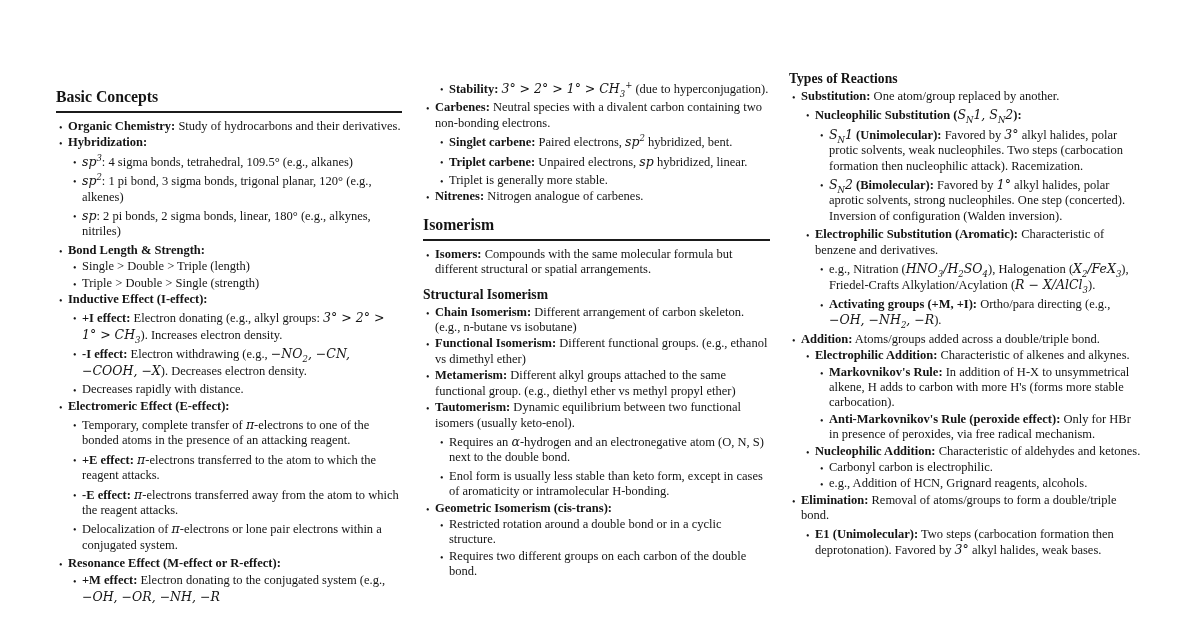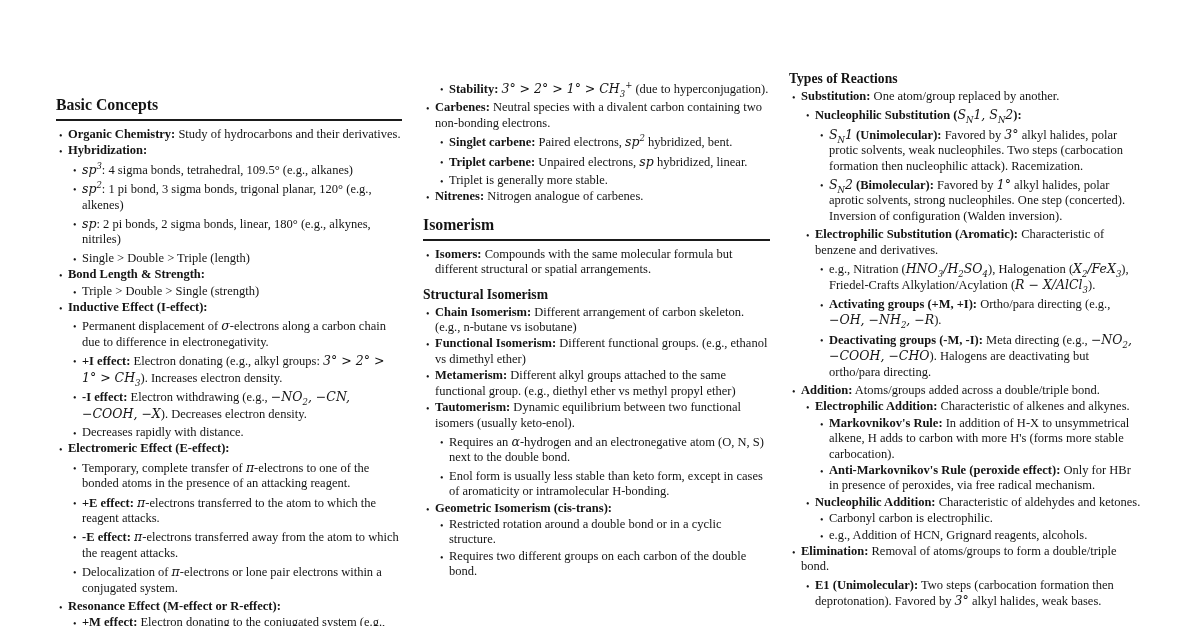--- a/index.html
+++ b/index.html
@@ -5,21 +5,21 @@
   html,body{margin:0;padding:0;background:#ffffff;}
   body{width:1191px;height:626px;overflow:hidden;
        font-family:"Liberation Serif",serif;color:#141414;}
   .page{position:relative;width:1191px;height:626px;background:#fff;}
   .col{position:absolute;font-size:12.5px;line-height:15.4px;}
   #col-left  {left:56px;  top:88px; width:346px;}
   #col-mid   {left:423px; top:78px; width:347px;}
   #col-right {left:789px; top:70px; width:354px;}
   .h2{font-size:15.8px;font-weight:bold;line-height:18px;
       border-bottom:2px solid #1b1b1b;padding:0 0 5px 0;margin:11px 0 6px 0;}
-  .col .h2:first-child{margin-top:8px;}
+  .col .h2:first-child{margin-top:0;}
   .h3{font-size:13.6px;font-weight:bold;line-height:17px;margin:8px 0 2px 0;}
   .col .h3:first-child{margin-top:0;}
   .li{position:relative;margin:1px 0;}
   .li.mth{margin:3px 0;}
   .cont{margin:1px 0;}
   .lv0{padding-left:12px;}
   .lv1{padding-left:26px;}
   .lv2{padding-left:40px;}
   .li::before{content:"\2022";position:absolute;top:1px;font-size:10px;color:#141414;}
   .li.lv0::before{left:3px;}
@@ -33,25 +33,24 @@
 <body>
 
 <div class="page" id="page">
     <div class="col" id="col-left">
       <div class="h2">Basic Concepts</div>
       <div class="li lv0"><span class="b">Organic Chemistry:</span><span> Study of hydrocarbons and their derivatives.</span></div>
       <div class="li lv0"><span class="b">Hybridization:</span></div>
       <div class="li lv1 mth"><span class="m">sp</span><sup class="m">3</sup><span>: 4 sigma bonds, tetrahedral, 109.5° (e.g., alkanes)</span></div>
       <div class="li lv1 mth"><span class="m">sp</span><sup class="m">2</sup><span>: 1 pi bond, 3 sigma bonds, trigonal planar, 120° (e.g., alkenes)</span></div>
       <div class="li lv1 mth"><span class="m">sp</span><span>: 2 pi bonds, 2 sigma bonds, linear, 180° (e.g., alkynes, nitriles)</span></div>
+      <div class="li lv0"><span class="b">Bond Length &amp; Strength:</span></div>
       <div class="li lv1"><span>Single &gt; Double &gt; Triple (length)</span></div>
-      <div class="li lv0"><span class="b">Bond Length &amp; Strength:</span></div>
       <div class="li lv1"><span>Triple &gt; Double &gt; Single (strength)</span></div>
       <div class="li lv0"><span class="b">Inductive Effect (I-effect):</span></div>
-      <div class="li lv1 mth"><span>Permanent displacement of </span><span class="m">σ</span><span>-electrons along a carbon chain due to difference in electronegativity.</span></div>
       <div class="li lv1 mth"><span class="b">+I effect:</span><span> Electron donating (e.g., alkyl groups: </span><span class="m">3° &gt; 2° &gt; 1° &gt; CH</span><sub class="m">3</sub><span>). Increases electron density.</span></div>
       <div class="li lv1 mth"><span class="b">-I effect:</span><span> Electron withdrawing (e.g., </span><span class="m">−NO</span><sub class="m">2</sub><span class="m">, −CN, −COOH, −X</span><span>). Decreases electron density.</span></div>
       <div class="li lv1"><span>Decreases rapidly with distance.</span></div>
       <div class="li lv0"><span class="b">Electromeric Effect (E-effect):</span></div>
       <div class="li lv1 mth"><span>Temporary, complete transfer of </span><span class="m">π</span><span>-electrons to one of the bonded atoms in the presence of an attacking reagent.</span></div>
       <div class="li lv1 mth"><span class="b">+E effect:</span><span> </span><span class="m">π</span><span>-electrons transferred to the atom to which the reagent attacks.</span></div>
       <div class="li lv1 mth"><span class="b">-E effect:</span><span> </span><span class="m">π</span><span>-electrons transferred away from the atom to which the reagent attacks.</span></div>
       <div class="li lv1 mth"><span>Delocalization of </span><span class="m">π</span><span>-electrons or lone pair electrons within a conjugated system.</span></div>
       <div class="li lv0"><span class="b">Resonance Effect (M-effect or R-effect):</span></div>
       <div class="li lv1"><span class="b">+M effect:</span><span> Electron donating to the conjugated system (e.g.,</span></div>
@@ -79,21 +78,20 @@
     </div>
     <div class="col" id="col-right">
       <div class="h3">Types of Reactions</div>
       <div class="li lv0"><span class="b">Substitution:</span><span> One atom/group replaced by another.</span></div>
       <div class="li lv1 mth"><span class="b">Nucleophilic Substitution (</span><span class="m">S</span><sub class="m">N</sub><span class="m">1, S</span><sub class="m">N</sub><span class="m">2</span><span class="b">):</span></div>
       <div class="li lv2 mth"><span class="m">S</span><sub class="m">N</sub><span class="m">1</span><span class="b"> (Unimolecular):</span><span> Favored by </span><span class="m">3°</span><span> alkyl halides, polar protic solvents, weak nucleophiles. Two steps (carbocation formation then nucleophilic attack). Racemization.</span></div>
       <div class="li lv2 mth"><span class="m">S</span><sub class="m">N</sub><span class="m">2</span><span class="b"> (Bimolecular):</span><span> Favored by </span><span class="m">1°</span><span> alkyl halides, polar aprotic solvents, strong nucleophiles. One step (concerted). Inversion of configuration (Walden inversion).</span></div>
       <div class="li lv1"><span class="b">Electrophilic Substitution (Aromatic):</span><span> Characteristic of benzene and derivatives.</span></div>
       <div class="li lv2 mth"><span>e.g., Nitration (</span><span class="m">HNO</span><sub class="m">3</sub><span class="m">/H</span><sub class="m">2</sub><span class="m">SO</span><sub class="m">4</sub><span>), Halogenation (</span><span class="m">X</span><sub class="m">2</sub><span class="m">/FeX</span><sub class="m">3</sub><span>), Friedel-Crafts Alkylation/Acylation (</span><span class="m">R − X/AlCl</span><sub class="m">3</sub><span>).</span></div>
       <div class="li lv2 mth"><span class="b">Activating groups (+M, +I):</span><span> Ortho/para directing (e.g., </span><span class="m">−OH, −NH</span><sub class="m">2</sub><span class="m">, −R</span><span>).</span></div>
-      <div class="li lv2 mth"><span class="b">Deactivating groups (-M, -I):</span><span> Meta directing (e.g., </span><span class="m">−NO</span><sub class="m">2</sub><span class="m">, −COOH, −CHO</span><span>). Halogens are deactivating but ortho/para directing.</span></div>
       <div class="li lv0"><span class="b">Addition:</span><span> Atoms/groups added across a double/triple bond.</span></div>
       <div class="li lv1"><span class="b">Electrophilic Addition:</span><span> Characteristic of alkenes and alkynes.</span></div>
       <div class="li lv2"><span class="b">Markovnikov's Rule:</span><span> In addition of H-X to unsymmetrical alkene, H adds to carbon with more H's (forms more stable carbocation).</span></div>
       <div class="li lv2"><span class="b">Anti-Markovnikov's Rule (peroxide effect):</span><span> Only for HBr in presence of peroxides, via free radical mechanism.</span></div>
       <div class="li lv1"><span class="b">Nucleophilic Addition:</span><span> Characteristic of aldehydes and ketones.</span></div>
       <div class="li lv2"><span>Carbonyl carbon is electrophilic.</span></div>
       <div class="li lv2"><span>e.g., Addition of HCN, Grignard reagents, alcohols.</span></div>
       <div class="li lv0"><span class="b">Elimination:</span><span> Removal of atoms/groups to form a double/triple bond.</span></div>
       <div class="li lv1 mth"><span class="b">E1 (Unimolecular):</span><span> Two steps (carbocation formation then deprotonation). Favored by </span><span class="m">3°</span><span> alkyl halides, weak bases.</span></div>
     </div>

